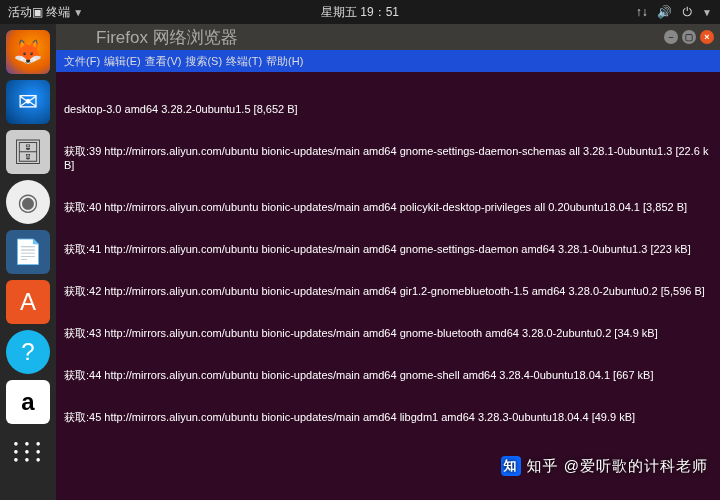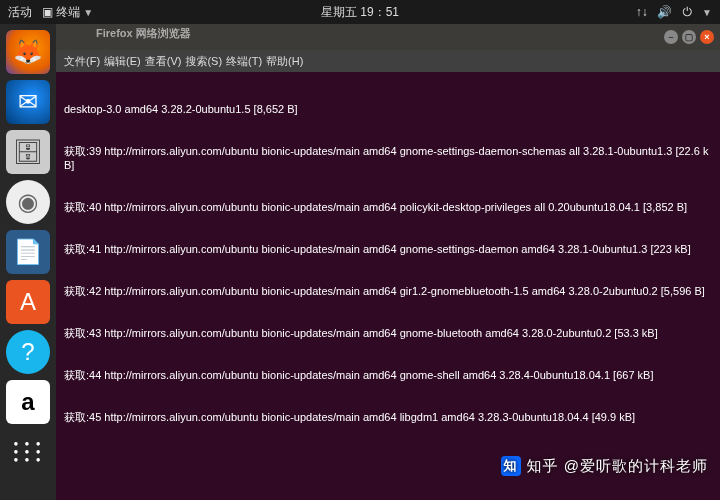--- a/index.html
+++ b/index.html
@@ -1,39 +1,39 @@
 <!DOCTYPE html>
 <html><head>
 <meta charset="utf-8">
 <style>
 html,body{margin:0;padding:0;width:720px;height:500px;background:#2c2c2c;font-family:sans-serif;overflow:hidden}
 .topbar{height:24px;background:#1a1a1a;color:#ddd;display:flex;align-items:center;font-size:12px;padding:0 8px;position:relative}
-.topbar-left{display:flex;gap:10px;align-items:flex-start}
+.topbar-left{display:flex;align-items:flex-start}
 .topbar-center{position:absolute;left:50%;transform:translateX(-50%)}
 .topbar-right{margin-left:auto;display:flex;gap:10px;align-items:center}
 .dropdown{display:flex;align-items:center;gap:3px}
 .chev{font-size:9px}
 .dock{position:absolute;left:0;top:24px;width:56px;height:476px;background:rgba(40,40,40,0.85);display:flex;flex-direction:column;gap:6px;padding-top:6px;align-items:center}
 .dock-item{width:44px;height:44px;border-radius:6px;display:flex;align-items:center;justify-content:center;font-size:24px;position:relative}
 .ff{background:radial-gradient(circle at 60% 40%,#ff9500,#e66000 60%,#5943a8);color:#fff}
 .tb{background:radial-gradient(circle at 60% 40%,#1e90ff,#003d7a);color:#fff}
 .fm{background:#ccc;color:#444}
 .disk{background:#eee;border-radius:22px;color:#666}
 .doc{background:#2e5c8a;color:#fff}
 .sw{background:#e95420;color:#fff}
 .help{background:#19b6ee;color:#fff;border-radius:22px}
 .az{background:#fff;color:#000;font-weight:bold}
 .apps{color:#fff;letter-spacing:2px;line-height:8px;font-size:8px}
 .term-window{position:absolute;left:56px;top:24px;right:0;height:476px;background:#300a24;display:flex;flex-direction:column}
 .titlebar{height:26px;background:#3c3b37;display:flex;align-items:center;justify-content:center;color:#ddd;font-size:12px;font-weight:bold;position:relative}
 .winctl{position:absolute;right:6px;display:flex;gap:4px}
 .wc{width:14px;height:14px;border-radius:7px;display:flex;align-items:center;justify-content:center;font-size:9px;color:#333}
 .wc.min{background:#888}.wc.max{background:#888}.wc.cls{background:#e95420;color:#fff}
-.overlay-title{position:absolute;left:40px;top:2px;font-size:11px;color:#aaa;font-weight:bold}
-.menubar{height:22px;background:#404040;color:#ddd;font-size:11px;display:flex;align-items:center;gap:4px;padding-left:8px}
+.overlay-title{position:absolute;left:40px;top:2px;font-size:17px;color:#aaa;font-weight:normal}
+.menubar{height:22px;background:#1d4ed8;color:#ddd;font-size:11px;display:flex;align-items:center;gap:4px;padding-left:8px}
 .term-body{flex:1;padding:2px 8px;font-family:Liberation Sans, sans-serif;font-size:11px;line-height:14px;color:#fff;overflow:hidden;white-space:pre-wrap;word-break:break-all}
 .term-body .ln{display:block}
 .watermark{position:absolute;right:12px;bottom:24px;color:#fff;font-size:15px;display:flex;align-items:center;gap:6px;text-shadow:0 0 4px #000;letter-spacing:1px}
 .zhi{display:inline-block;background:#0a66ff;color:#fff;width:20px;height:20px;border-radius:4px;text-align:center;line-height:20px;font-size:13px;font-weight:bold}
 .tri{font-size:10px;opacity:.8}
 </style>
 </head>
 <body>
 
 <div class="topbar">
@@ -78,21 +78,21 @@
     <span>搜索(S)</span>
     <span>终端(T)</span>
     <span>帮助(H)</span>
   </div>
   <div class="term-body">
     <span class="ln">desktop-3.0 amd64 3.28.2-0ubuntu1.5 [8,652 B]</span>
     <span class="ln">获取:39 http://mirrors.aliyun.com/ubuntu bionic-updates/main amd64 gnome-settings-daemon-schemas all 3.28.1-0ubuntu1.3 [22.6 kB]</span>
     <span class="ln">获取:40 http://mirrors.aliyun.com/ubuntu bionic-updates/main amd64 policykit-desktop-privileges all 0.20ubuntu18.04.1 [3,852 B]</span>
     <span class="ln">获取:41 http://mirrors.aliyun.com/ubuntu bionic-updates/main amd64 gnome-settings-daemon amd64 3.28.1-0ubuntu1.3 [223 kB]</span>
     <span class="ln">获取:42 http://mirrors.aliyun.com/ubuntu bionic-updates/main amd64 gir1.2-gnomebluetooth-1.5 amd64 3.28.0-2ubuntu0.2 [5,596 B]</span>
-    <span class="ln">获取:43 http://mirrors.aliyun.com/ubuntu bionic-updates/main amd64 gnome-bluetooth amd64 3.28.0-2ubuntu0.2 [53.3 kB]</span>
+    <span class="ln">获取:43 http://mirrors.aliyun.com/ubuntu bionic-updates/main amd64 gnome-bluetooth amd64 3.28.0-2ubuntu0.2 [34.9 kB]</span>
     <span class="ln">获取:44 http://mirrors.aliyun.com/ubuntu bionic-updates/main amd64 gnome-shell amd64 3.28.4-0ubuntu18.04.1 [667 kB]</span>
     <span class="ln">获取:45 http://mirrors.aliyun.com/ubuntu bionic-updates/main amd64 libgdm1 amd64 3.28.3-0ubuntu18.04.4 [49.9 kB]</span>
     
     
     
     
     
     
     
   </div>

